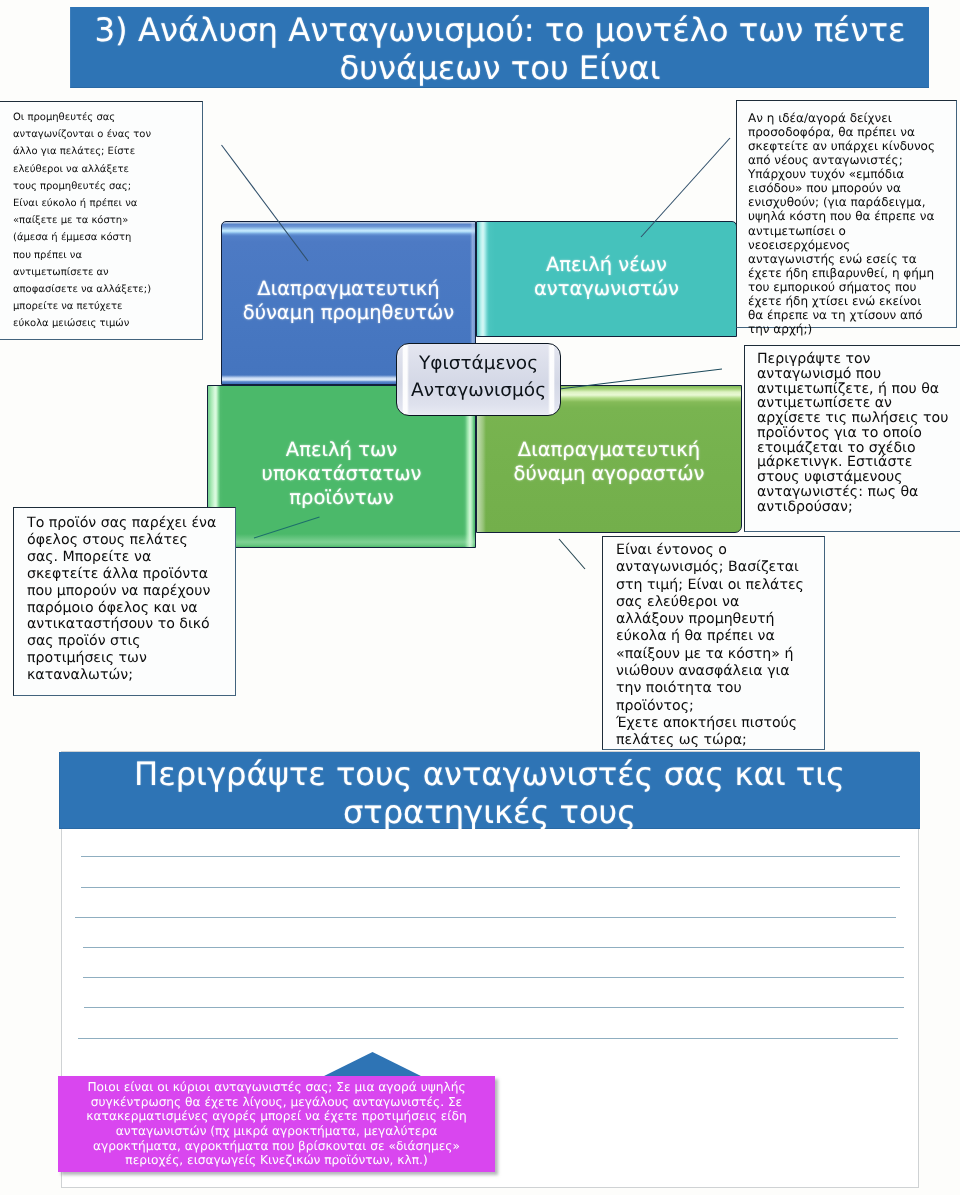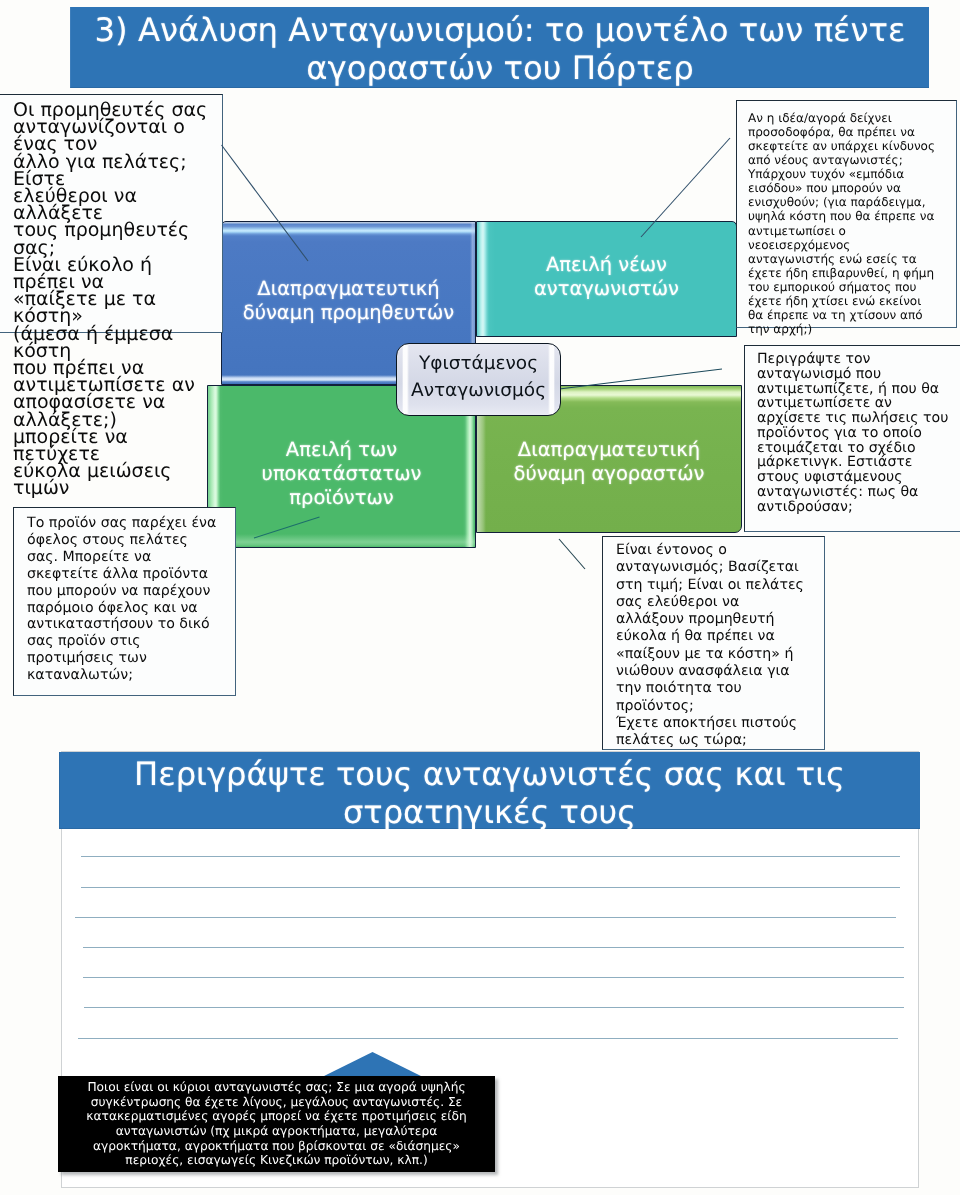--- a/index.html
+++ b/index.html
@@ -48,21 +48,21 @@
   .ws-head{position:absolute;left:58.5px;top:751.5px;width:861px;height:77px;
     background:#2E74B5;color:#fff;display:flex;flex-direction:column;
     align-items:center;justify-content:center;z-index:2;
     padding-top:7px;box-sizing:border-box;
     border-bottom:1.5px solid #2a69a4;border-left:1.5px solid #2a69a4;}
   .ws-head .hl{font-size:32.2px;line-height:38.5px;white-space:nowrap;
     text-shadow:0 0 1.5px rgba(255,255,255,.5);}
   .ws-line{position:absolute;height:1px;background:#8FAEC0;z-index:3;}
 
   .footnote{position:absolute;left:58px;top:1076px;width:437px;height:96px;
-    background:#000000;color:#fff;box-sizing:border-box;
+    background:#d946ef;color:#fff;box-sizing:border-box;
     font-size:12.2px;line-height:14.6px;text-align:center;
     display:flex;align-items:center;justify-content:center;z-index:5;
     box-shadow:3px 3px 3px rgba(120,125,130,.55);}
   .footnote .ftxt{padding:0 6px;}
   .fn-arrow{position:absolute;z-index:4;}
 
   
   .f-suppliers{left:221px;top:221px;width:255px;height:164px;
     border-radius:5px 0 0 0;
     background:
@@ -104,39 +104,39 @@
   .rivalry{left:396px;top:342.5px;width:165px;height:73px;
     background:
       linear-gradient(to right,
         rgba(255,255,255,0) 0px, rgba(255,255,255,0) 5px,
         rgba(255,255,255,.92) 6.5px, rgba(255,255,255,.95) 10px,
         rgba(255,255,255,0) 12px, rgba(255,255,255,0) calc(100% - 12px),
         rgba(255,255,255,.95) calc(100% - 10px), rgba(255,255,255,.92) calc(100% - 6.5px),
         rgba(255,255,255,0) calc(100% - 5px)),
       linear-gradient(to bottom,#e4e6f0 0%,#dcdfeb 25%,#d4d8e6 55%,#dee1ed 85%,#e9ebf4 100%);}
 
-  .n1{left:-1px;top:94px;width:224px;height:238.5px;padding:7px 4px 0 13px;
-    font-size:19px;line-height:17.2px;}
+  .n1{left:-1px;top:101px;width:204px;height:238.5px;padding:7px 4px 0 13px;
+    font-size:10px;line-height:17.2px;}
   .n2{left:13px;top:507px;width:223px;height:189px;padding:7px 4px 0 13px;
     font-size:14.15px;line-height:16.9px;}
   .n3{left:736px;top:100px;width:221px;height:227.5px;padding:10px 8px 0 11px;
     font-size:12px;line-height:14.06px;}
   .n4{left:744px;top:345px;width:217px;height:186.5px;padding:6px 3px 4px 12px;
     font-size:14.12px;line-height:14.76px;}
   .n5{left:602px;top:536px;width:223px;height:214px;padding:5px 4px 0 13px;
     font-size:14.15px;line-height:17.3px;}
 </style>
 </head>
 <body>
 
 <div class="stage">
 
   <div class="title-bar">
     <div class="tl">3) Ανάλυση Ανταγωνισμού: το μοντέλο των πέντε</div>
-    <div class="tl">αγοραστών του Πόρτερ</div>
+    <div class="tl">δυνάμεων του Είναι</div>
   </div>
 
   <div class="force f-suppliers">
     <span class="glow"></span>
     <span class="lbl">
         <div class="ln">Διαπραγματευτική</div>
         <div class="ln">δύναμη προμηθευτών</div>
       </span>
   </div>
   <div class="force f-entrants">

